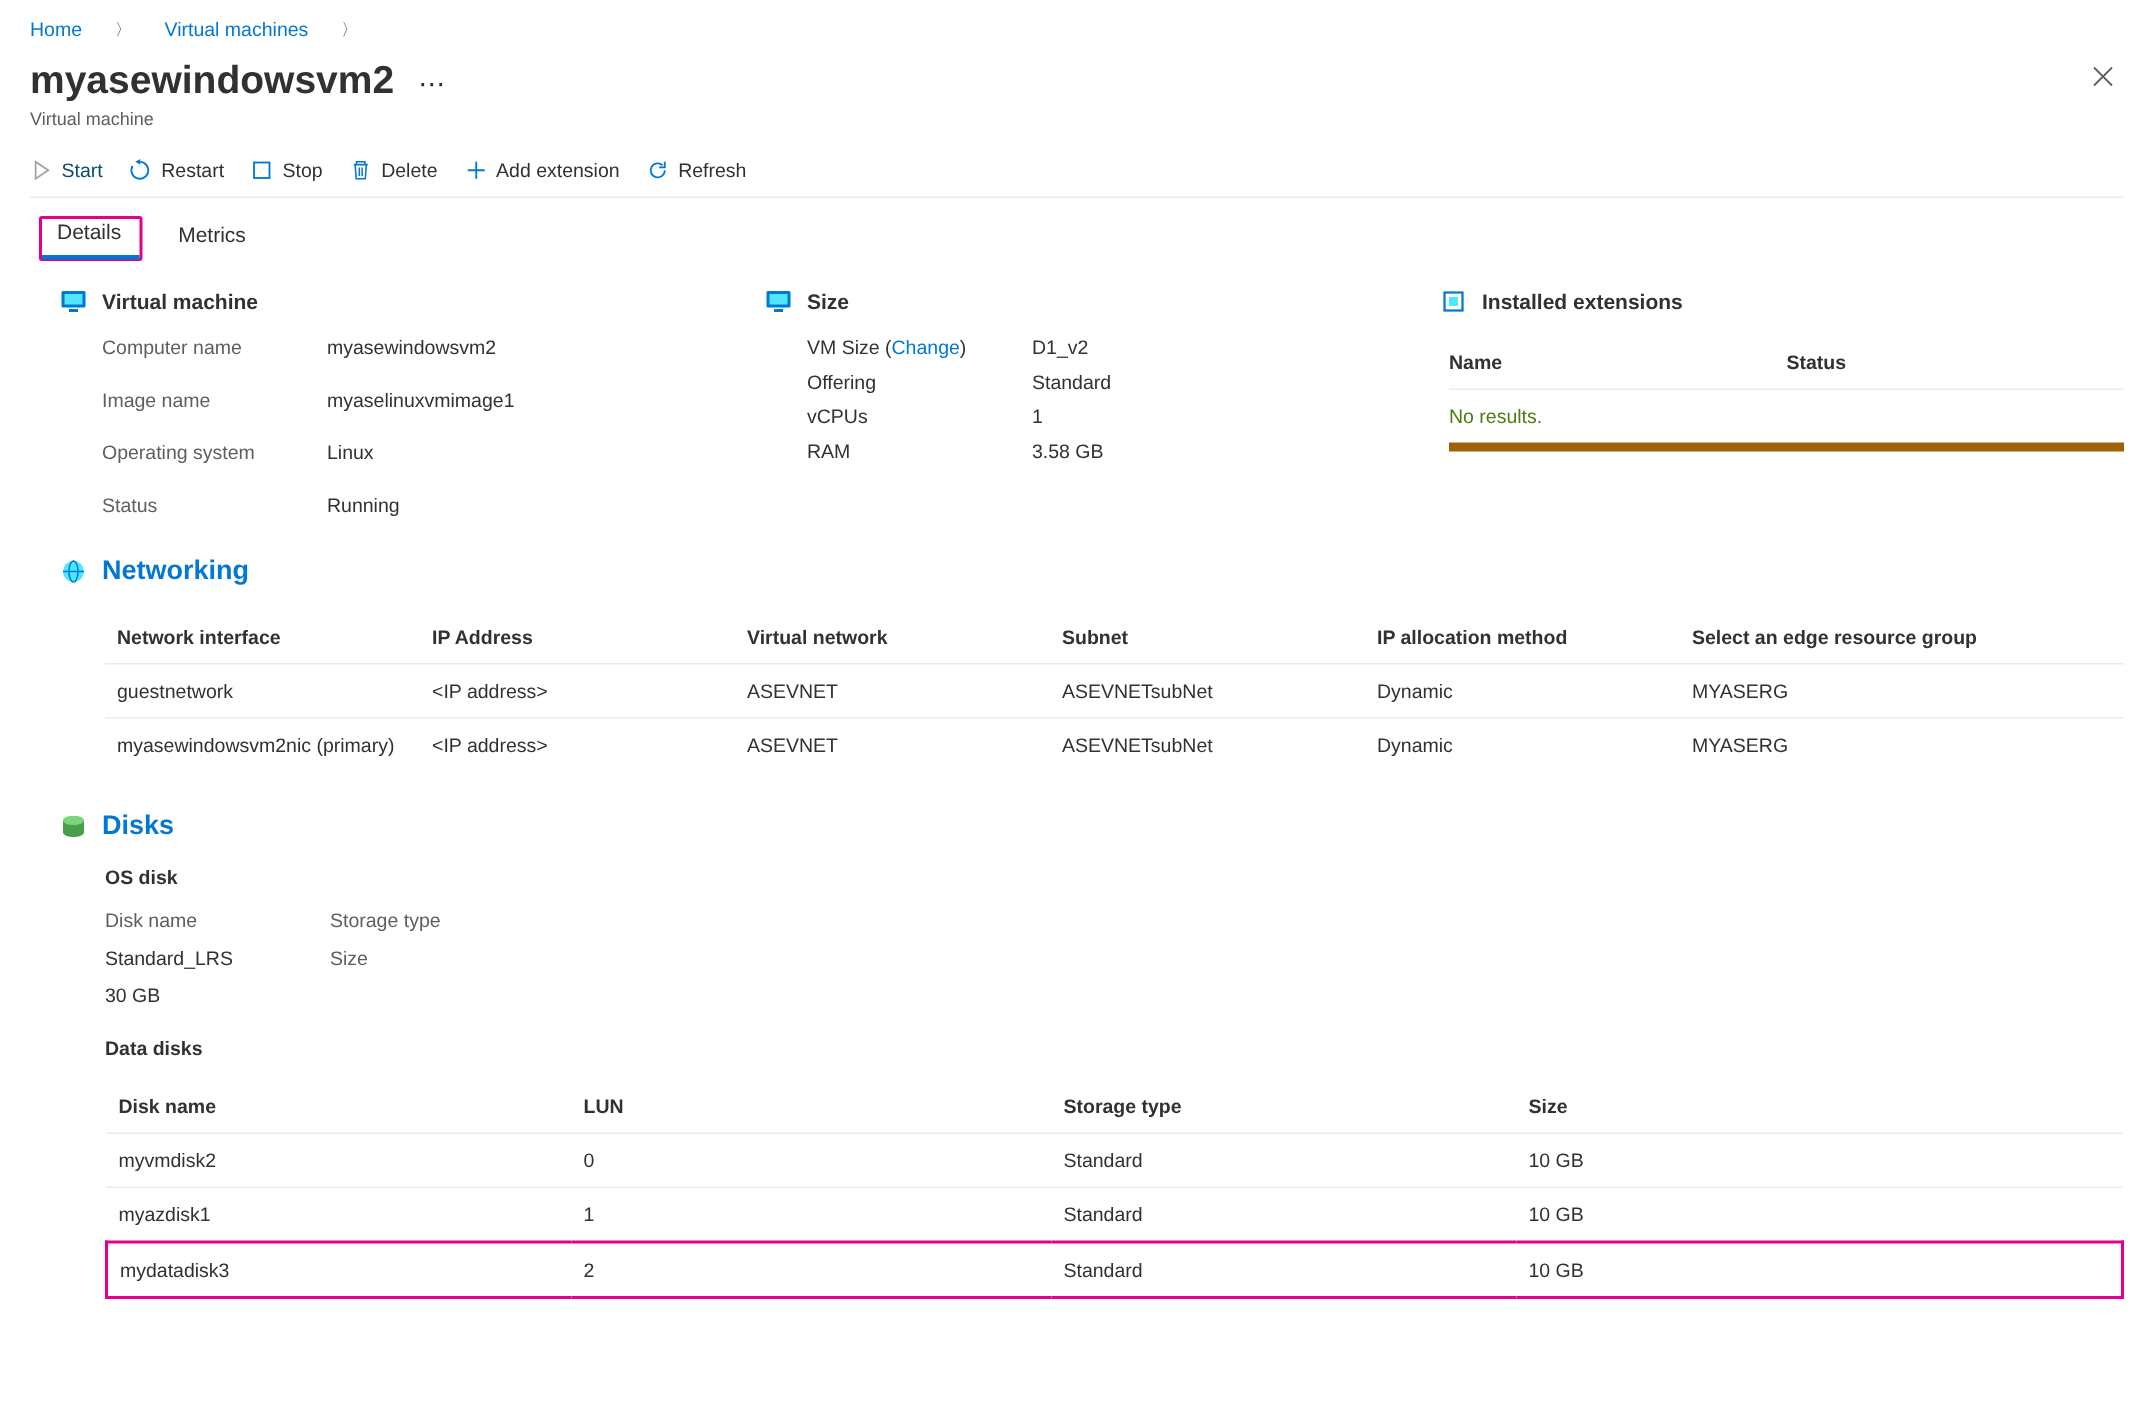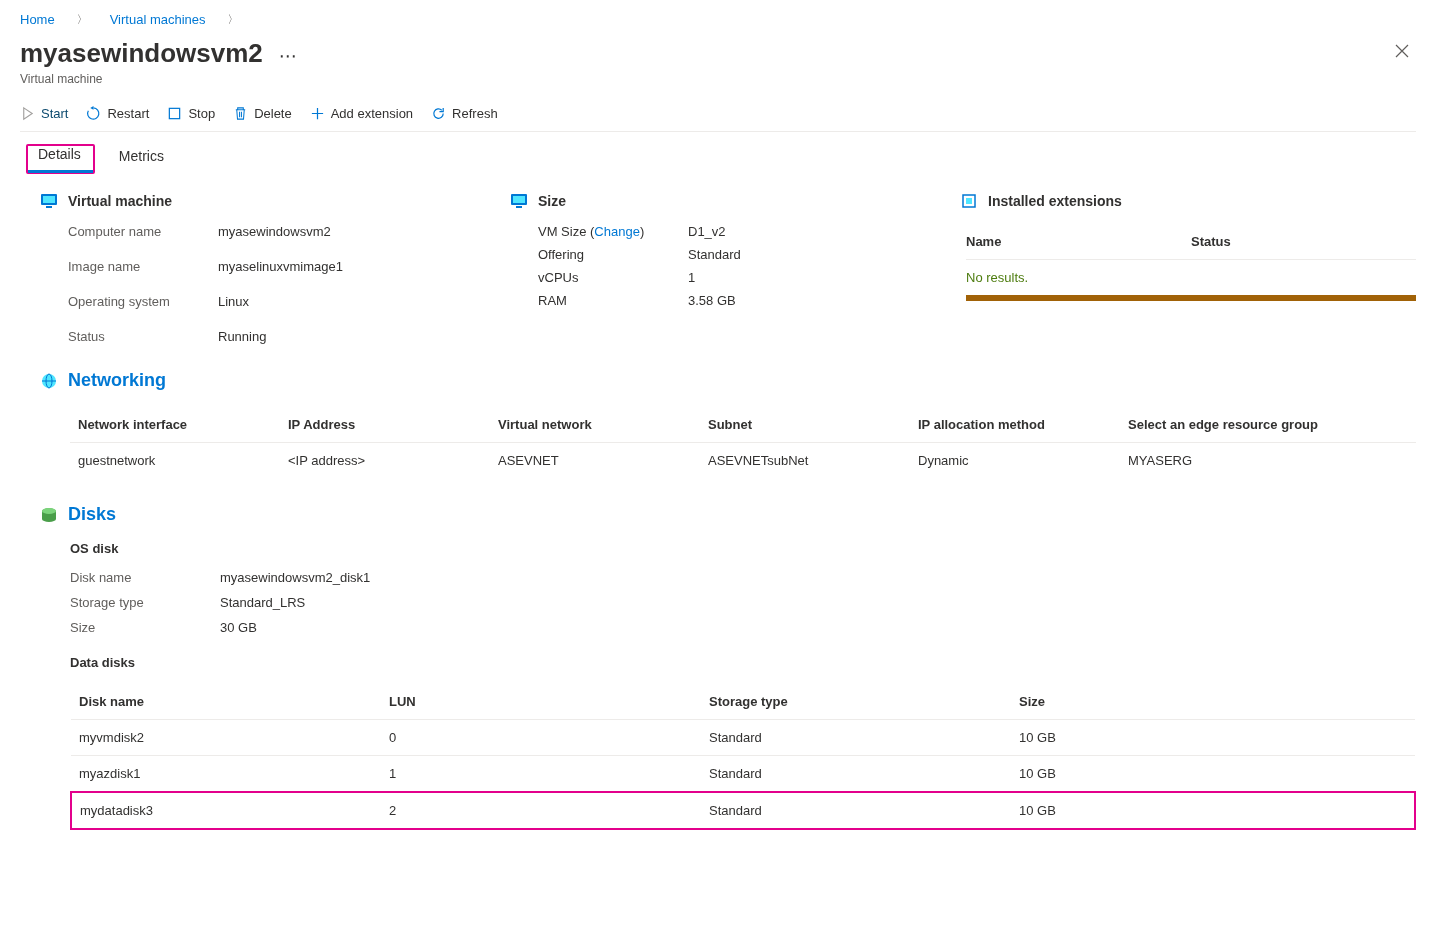--- a/index.html
+++ b/index.html
@@ -222,37 +222,44 @@
       </thead>
     <tbody>
       <tr>
         <td>guestnetwork</td>
         <td>&lt;IP address&gt;</td>
         <td>ASEVNET</td>
         <td>ASEVNETsubNet</td>
         <td>Dynamic</td>
         <td>MYASERG</td>
       </tr>
+      <tr>
+        <td>myasewindowsvm2nic (primary)</td>
+        <td>&lt;IP address&gt;</td>
+        <td>ASEVNET</td>
+        <td>ASEVNETsubNet</td>
+        <td>Dynamic</td>
+        <td>MYASERG</td>
+      </tr>
     </tbody>
   </table>
 </div>
 
 <div class="section-block">
   <div class="section-link-head">
     <svg width="18" height="18" viewBox="0 0 18 18">
         <ellipse cx="9" cy="5" rx="7" ry="3" fill="#5bb95b"></ellipse>
         <path d="M2 5 L2 13 A7 3 0 0 0 16 13 L16 5" fill="#4a9e4a"></path>
         <ellipse cx="9" cy="5" rx="7" ry="3" fill="#7cd47c"></ellipse>
       </svg>
     <a>Disks</a>
   </div>
   <div class="disk-sub">OS disk</div>
   <div class="kv-disk">
     <span class="k">Disk name</span>
-    <span>myasewindowsvm2_disk1</span>
     <span class="k">Storage type</span>
     <span>Standard_LRS</span>
     <span class="k">Size</span>
     <span>30 GB</span>
   </div>
 
   <div class="disk-sub">Data disks</div>
 
   <table class="data-table">
     <thead>

